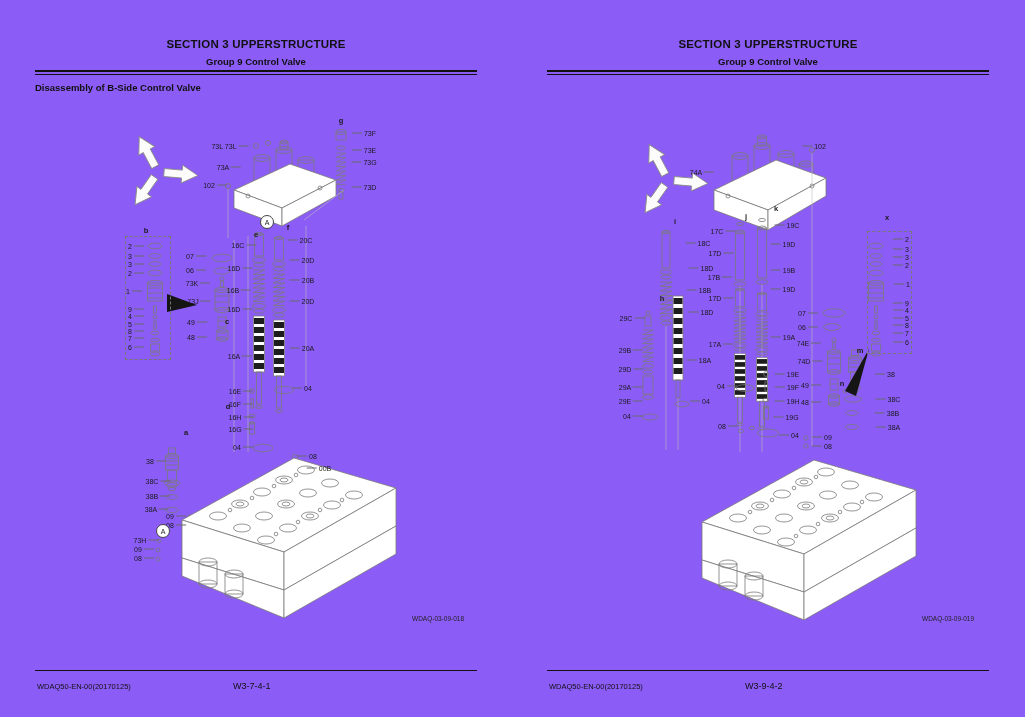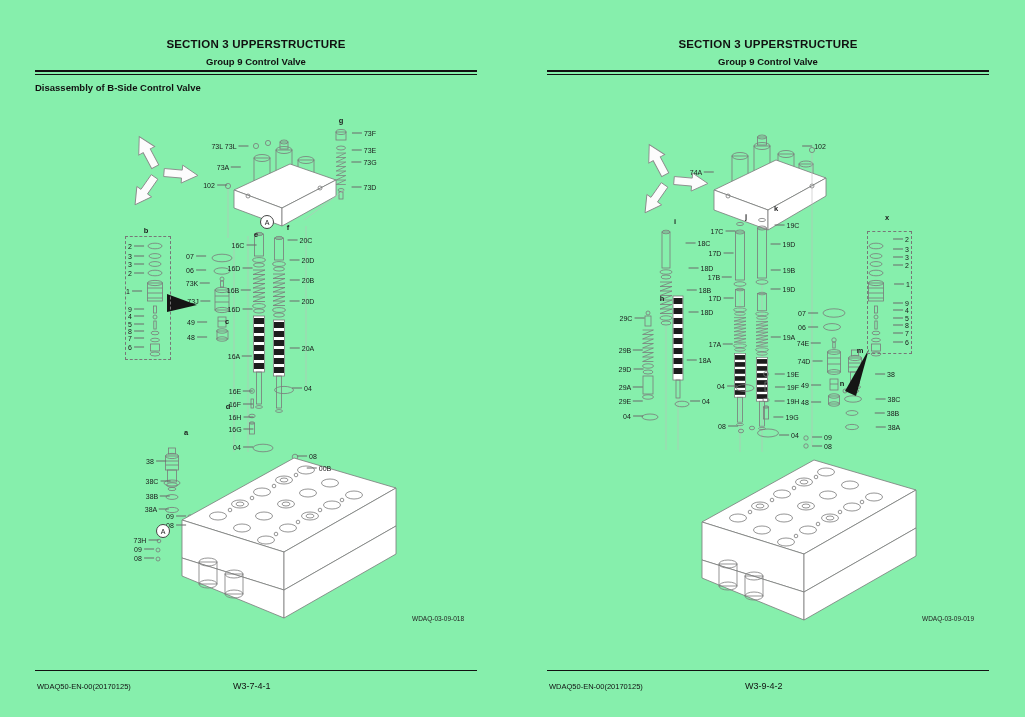--- a/index.html
+++ b/index.html
@@ -1,16 +1,16 @@
 <!DOCTYPE html>
 <html><head>
 <meta charset="utf-8">
 <style>
   html,body{margin:0;padding:0;background:#e8e8e8}
-  #canvas{position:relative;width:1025px;height:717px;background:#86efac;overflow:hidden;
+  #canvas{position:relative;width:1025px;height:717px;background:#8b5cf6;overflow:hidden;
           font-family:"Liberation Sans",sans-serif;color:#111}
   .page{position:absolute;top:0;width:512px;height:717px}
   #page-left{left:0}
   #page-right{left:512px}
   .section-title{position:absolute;top:38px;left:0;width:100%;text-align:center;
                  font-weight:700;font-size:11.5px;letter-spacing:.2px}
   .group-title{position:absolute;top:56px;left:0;width:100%;text-align:center;
                font-weight:700;font-size:9.5px}
   .head-rule{position:absolute;top:70px;left:35px;width:442px;height:2.4px;
              border-top:2px solid #111;border-bottom:1px solid #111}

